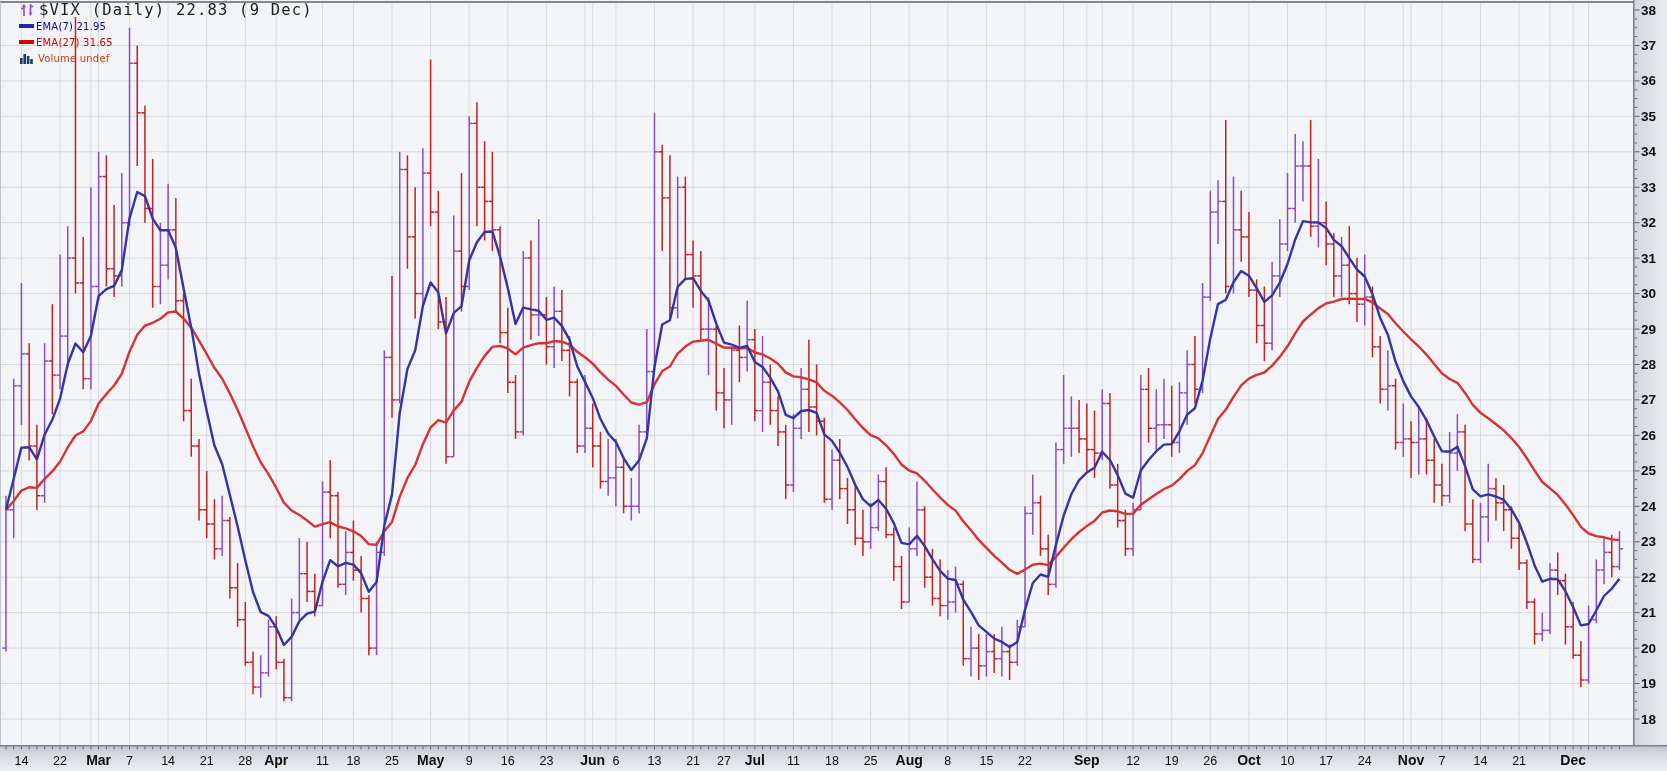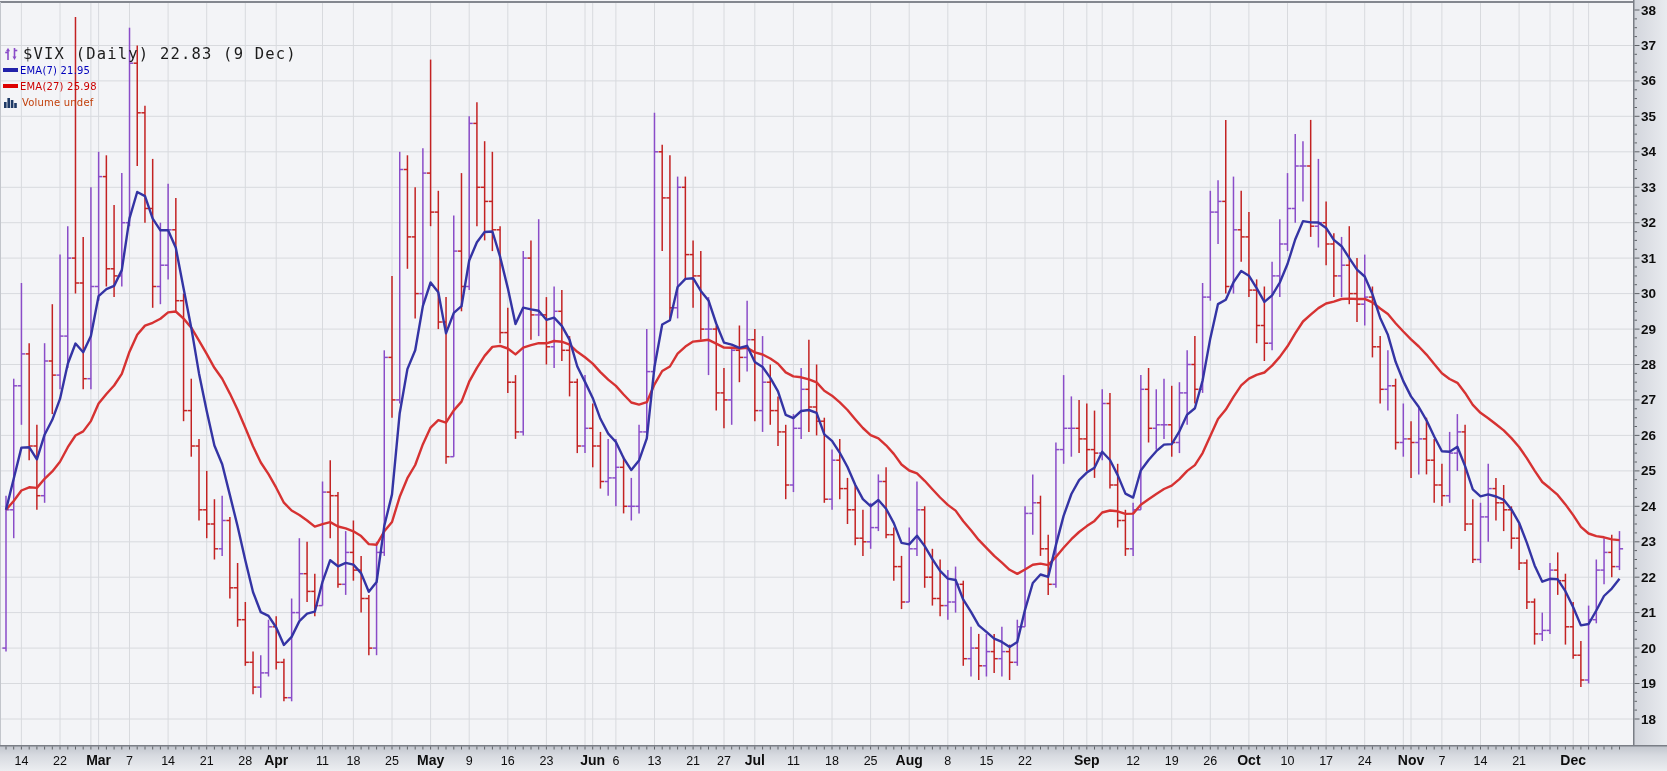--- a/index.html
+++ b/index.html
@@ -1,19 +1,19 @@
 <!DOCTYPE html>
 <html><head>
 <meta charset="utf-8">
 <style>
   html,body{margin:0;padding:0;background:#ffffff;}
   #stage{position:relative;width:1667px;height:771px;overflow:hidden;
          font-family:"Liberation Sans",sans-serif;background:#f3f4f7;}
   #chart-svg{position:absolute;left:0;top:0;}
-  .legend{position:absolute;left:3px;top:2px;z-index:5;margin-top:44px;}
+  .legend{position:absolute;left:19px;top:2px;z-index:5;}
   .legend-row{display:flex;align-items:center;height:16px;white-space:nowrap;}
   .legend-title-text{font-family:"DejaVu Sans Mono",monospace;font-size:15.5px;
       letter-spacing:1.2px;color:#1c1c1c;}
   .legend-sub-text{font-family:"DejaVu Sans",sans-serif;font-size:10px;letter-spacing:.2px;}
   .swatch{display:inline-block;width:15px;height:4px;margin-right:2px;}
   .type-icon,.vol-icon{display:inline-block;margin-right:3px;line-height:0;}
 </style>
 </head>
 <body>
 
@@ -1535,21 +1535,21 @@
         </svg>
       </span>
       <span class="legend-title-text">$VIX (Daily) 22.83 (9 Dec)</span>
     </div>
     <div class="legend-row">
       <span class="swatch" style="background:#2222aa;"></span>
       <span class="legend-sub-text" style="color:#0000bb;">EMA(7) 21.95</span>
     </div>
     <div class="legend-row">
       <span class="swatch" style="background:#dd0000;"></span>
-      <span class="legend-sub-text" style="color:#cc0000;">EMA(27) 25.98</span>
+      <span class="legend-sub-text" style="color:#cc0000;">EMA(27) 31.65</span>
     </div>
     <div class="legend-row">
       <span class="vol-icon">
         <svg width="16" height="13" viewBox="0 0 16 13">
           <g fill="#1f3a66">
             <rect x="1" y="6" width="2.6" height="6"></rect>
             <rect x="4.4" y="2" width="2.6" height="10"></rect>
             <rect x="7.8" y="4" width="2.6" height="8"></rect>
             <rect x="11.2" y="7" width="2.6" height="5"></rect>
           </g>

